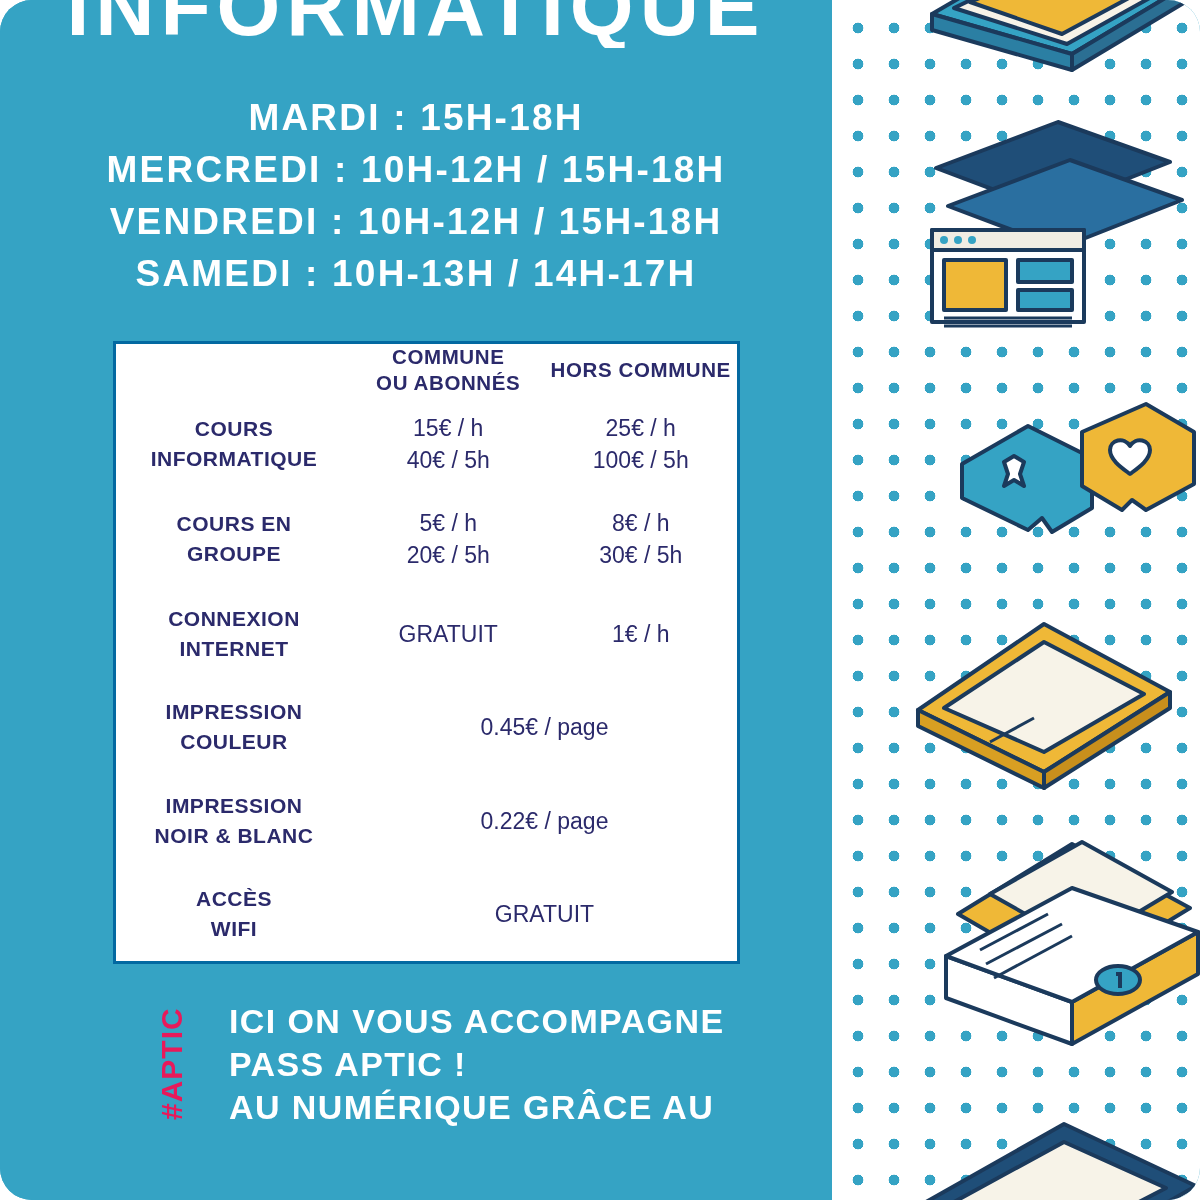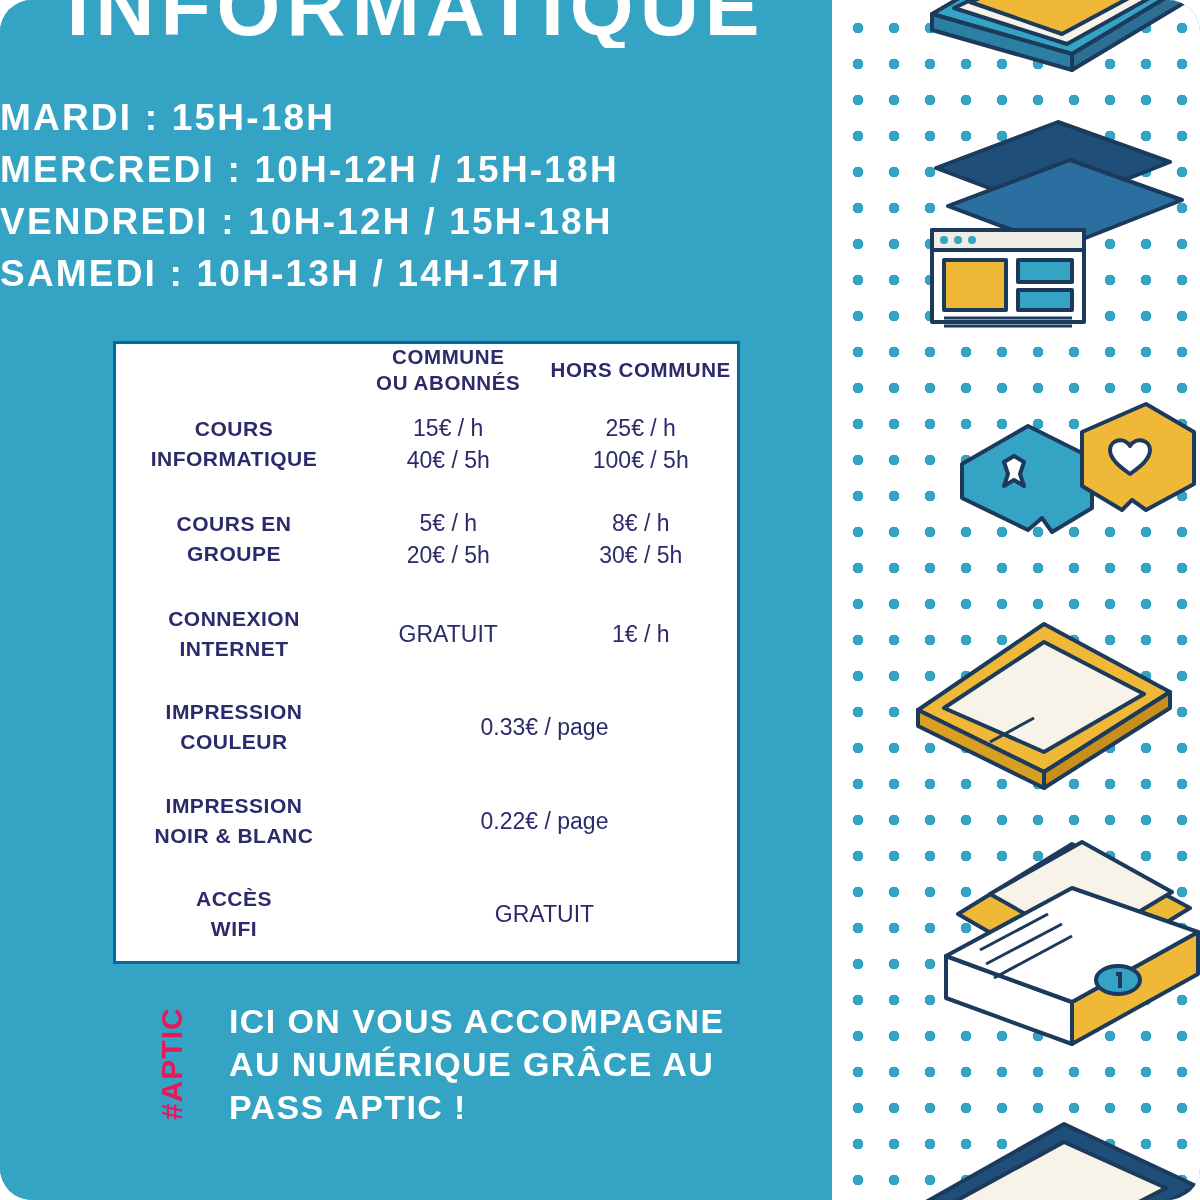--- a/index.html
+++ b/index.html
@@ -42,21 +42,21 @@
     line-height: 1.0;
     white-space: nowrap;
     overflow: hidden;
   }
 
   .hours {
     position: absolute;
     top: 92px;
     left: 0;
     width: 832px;
-    text-align: left;
+    text-align: center;
     color: #ffffff;
     font-size: 37px;
     font-weight: bold;
     letter-spacing: 2.2px;
     line-height: 52px;
   }
   .hours div { white-space: nowrap; }
 
   
   .table-card {
@@ -245,21 +245,21 @@
             </td>
             <td class="value">GRATUIT</td>
             <td class="value">1€ / h</td>
           </tr>
 
           <tr class="r4">
             <td class="rowlabel">
               <div>IMPRESSION</div>
               <div>COULEUR</div>
             </td>
-            <td class="value" colspan="2">0.33€ / page</td>
+            <td class="value" colspan="2">0.45€ / page</td>
           </tr>
 
           <tr class="r5">
             <td class="rowlabel">
               <div>IMPRESSION</div>
               <div>NOIR &amp; BLANC</div>
             </td>
             <td class="value" colspan="2">0.22€ / page</td>
           </tr>
 
@@ -271,22 +271,22 @@
             <td class="value" colspan="2">GRATUIT</td>
           </tr>
         </tbody>
       </table>
     </div>
 
     <div class="aptic-block">
       <div class="aptic-logo">#APTIC</div>
       <div class="aptic-text">
         <div>ICI ON VOUS ACCOMPAGNE</div>
+        <div>PASS APTIC !</div>
         <div>AU NUMÉRIQUE GRÂCE AU</div>
-        <div>PASS APTIC !</div>
       </div>
     </div>
   </div>
 
   <div class="right-panel">
     <div class="dots"></div>
 
     <svg class="ill" style="left:60px; top:-78px;" width="330" height="160" viewBox="0 0 330 160">
       <g stroke="#1b3a5c" stroke-width="4" stroke-linejoin="round" fill="none">
         <path d="M40 92 L160 22 L300 60 L180 132 Z" fill="#35a3c4"></path>

